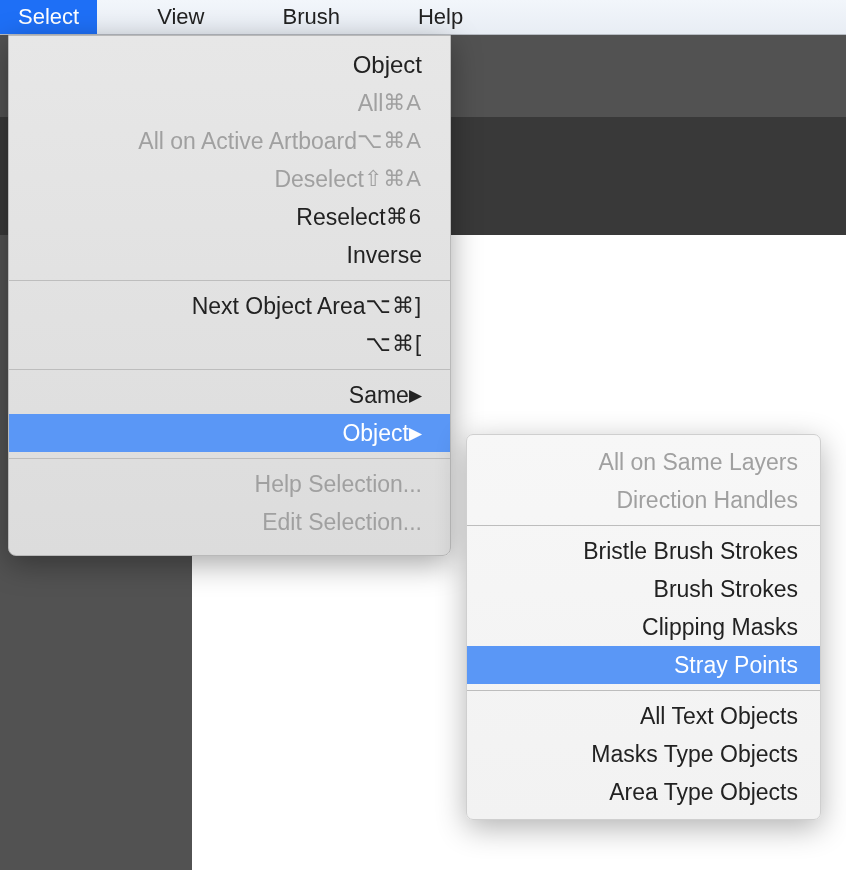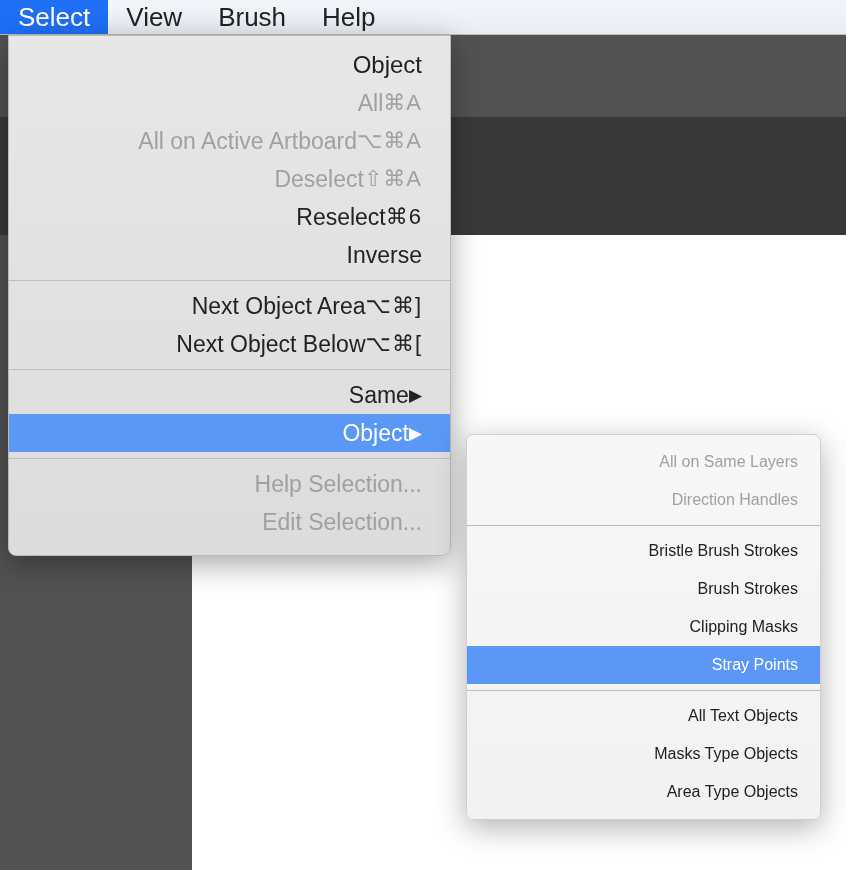--- a/index.html
+++ b/index.html
@@ -17,22 +17,23 @@
   .bg-white-right { position:absolute; left:192px; right:0; top:235px; bottom:0; background:#fff; }
 
   .menubar {
     position: absolute;
     top:0; left:0; right:0;
     height:35px;
     background: linear-gradient(#f2f6fb, #e8edf4);
     border-bottom: 1px solid #b8bdc4;
     display:flex;
     align-items:center;
-    font-size:26px;
+    font-size:22px;
     color:#222;
+    gap:42px;
   }
   .menubar .menu-title {
     padding: 4px 18px;
     height:100%;
     display:flex;
     align-items:center;
     cursor: default;
   }
   .menubar .menu-title.active {
     background:#1e6ff6;
@@ -84,21 +85,21 @@
   .submenu {
     position:absolute;
     top:434px;
     left:466px;
     width:355px;
     background: linear-gradient(#f7f7f7, #f2f2f2);
     border:1px solid #cfcfcf;
     border-radius:7px;
     box-shadow: 0 8px 30px rgba(0,0,0,0.30);
     padding: 8px 0;
-    font-size:16px;
+    font-size:23px;
   }
   .submenu .menu-row { padding:4px 22px 4px 30px; height:38px; }
 </style>
 </head>
 <body>
 
 <div class="bg-dark1"></div>
 <div class="bg-dark2"></div>
 <div class="bg-dark-left"></div>
 <div class="bg-white-right"></div>
@@ -135,21 +136,20 @@
     <span>Inverse</span>
   </div>
 
   <div class="menu-sep"></div>
 
   <div class="menu-row">
     <span>Next Object Area</span>
     <span class="shortcut">⌥⌘]</span>
   </div>
   <div class="menu-row">
-    <span>Next Object Below</span>
     <span class="shortcut">⌥⌘[</span>
   </div>
 
   <div class="menu-sep"></div>
 
   <div class="menu-row">
     <span>Same</span>
     <span class="sub-arrow">▶</span>
   </div>
   <div class="menu-row highlight">

